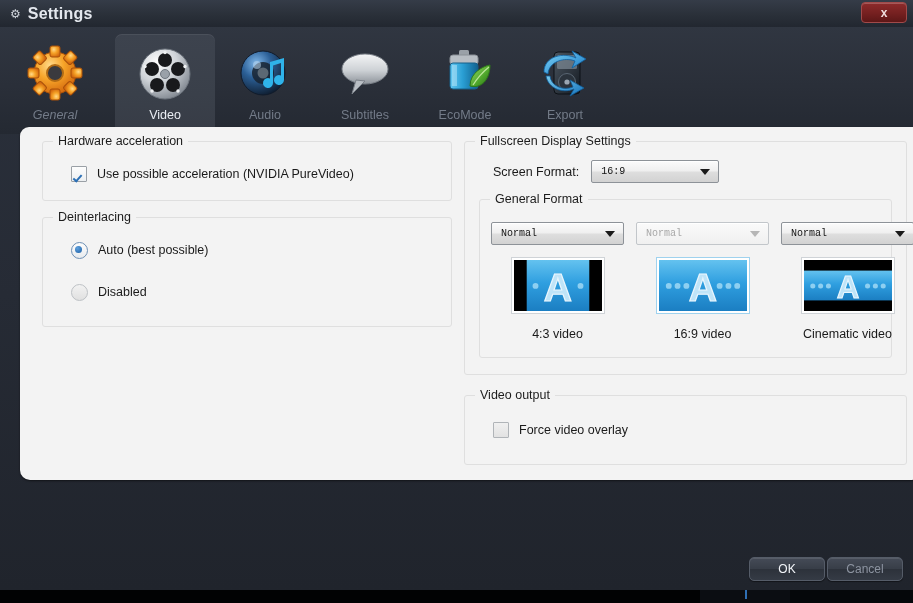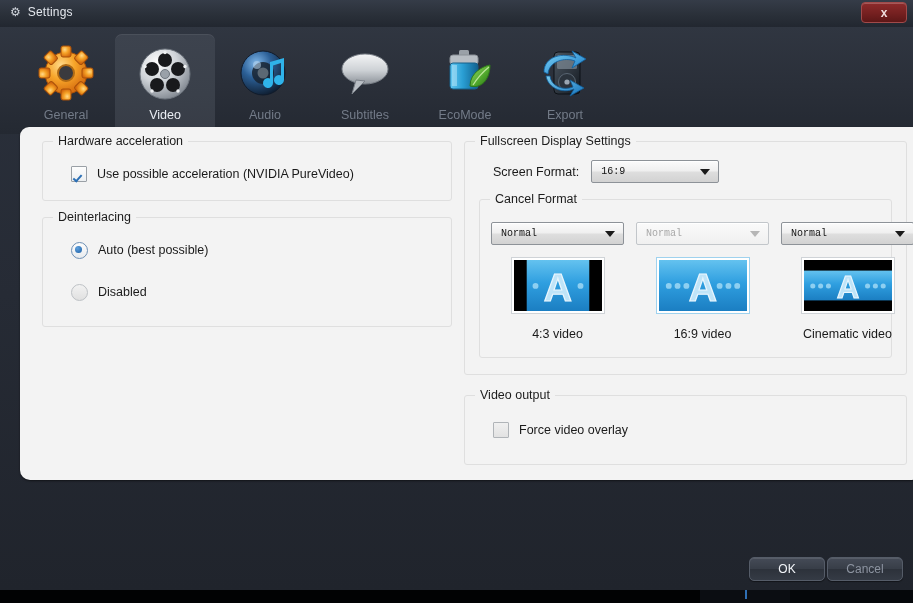--- a/index.html
+++ b/index.html
@@ -24,21 +24,21 @@
 
   
   .dialog{position:absolute;left:0;top:0;width:913px;height:590px;
     background:linear-gradient(180deg,#2b313c 0%,#262b35 50%,#20242c 100%);
     overflow:hidden;}
   .titlebar{position:absolute;left:0;top:0;width:913px;height:27px;
     background:linear-gradient(180deg,#353c48 0%,#2a3039 55%,#222730 100%);
     border-bottom:1px solid #14171d;}
   .title-left{position:absolute;left:10px;top:5px;display:flex;align-items:center;gap:7px;}
   .gear-glyph{font-size:12px;color:#cfd4db;line-height:1;}
-  .title-text{font-size:12px;color:#e4e8ee;font-weight:normal;letter-spacing:.2px;}
+  .title-text{font-size:16px;color:#e4e8ee;font-weight:bold;letter-spacing:.2px;}
   .close-btn{position:absolute;right:6px;top:2px;width:44px;height:19px;border-radius:4px;
     background:linear-gradient(180deg,#8d2b2b 0%,#752020 55%,#5d1717 100%);
     border:1px solid #a04a4a;box-shadow:inset 0 1px 0 rgba(255,255,255,.22);
     display:flex;align-items:center;justify-content:center;cursor:pointer;}
   .close-x{font-size:12px;color:#f0dede;font-weight:bold;line-height:1;font-family:"Liberation Sans",sans-serif;}
 
   
   .tabs{position:absolute;left:0;top:27px;width:913px;height:107px;
     background:linear-gradient(180deg,#303641 0%,#2a2f39 55%,#242932 100%);}
   .tab{position:absolute;top:7px;width:100px;height:100px;border-radius:7px 7px 0 0;
@@ -142,21 +142,21 @@
         <span class="gear-glyph">⚙</span>
         <span class="title-text">Settings</span>
       </div>
       <div class="close-btn">
         <span class="close-x">x</span>
       </div>
     </div>
 
     <div class="tabs">
 
-      <div class="tab off" id="tab-general" style="left:16px;">
+      <div class="tab off" id="tab-general" style="left:5px;font-style:italic;">
         <div class="ico">
           <svg viewBox="0 0 62 62">
             <defs>
               <radialGradient id="gGear" cx="38%" cy="32%" r="72%">
                 <stop offset="0%" stop-color="#ffd98a"></stop>
                   <stop offset="45%" stop-color="#f7a529"></stop>
                 <stop offset="100%" stop-color="#d2660c"></stop>
               </radialGradient>
             </defs>
             <g transform="translate(31,31)">
@@ -343,21 +343,21 @@
 
             <div style="display:flex;align-items:center;margin-left:28px;">
               <div style="font-size:12.5px;color:#1a1a1a;">Screen Format:</div>
               <div class="sel" style="width:126px;margin-left:12px;">
                 <span class="sv">16:9</span>
                 <span class="arrow"></span>
               </div>
             </div>
 
             <div class="group" style="margin:16px 14px 0 14px;">
-              <div class="g-title">Cancel Format</div>
+              <div class="g-title">General Format</div>
               <div class="g-body" style="padding:4px 0 16px 0;">
                 <div class="fmt-row">
 
                   <div class="fmt-cell">
                     <div class="sel">
                       <span class="sv">Normal</span>
                       <span class="arrow"></span>
                     </div>
                     <div class="thumb">
                       <div class="thumb-inner">

